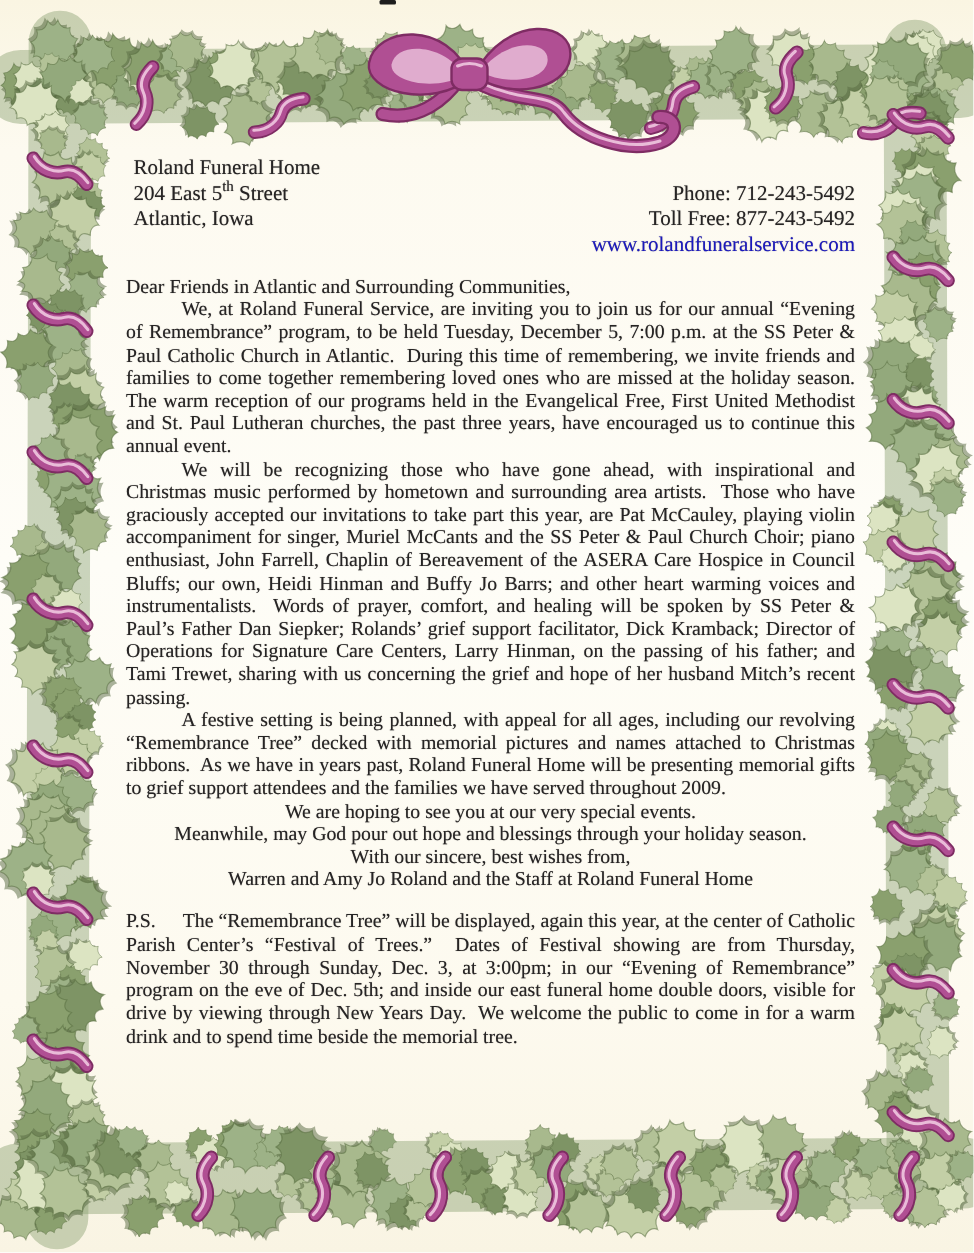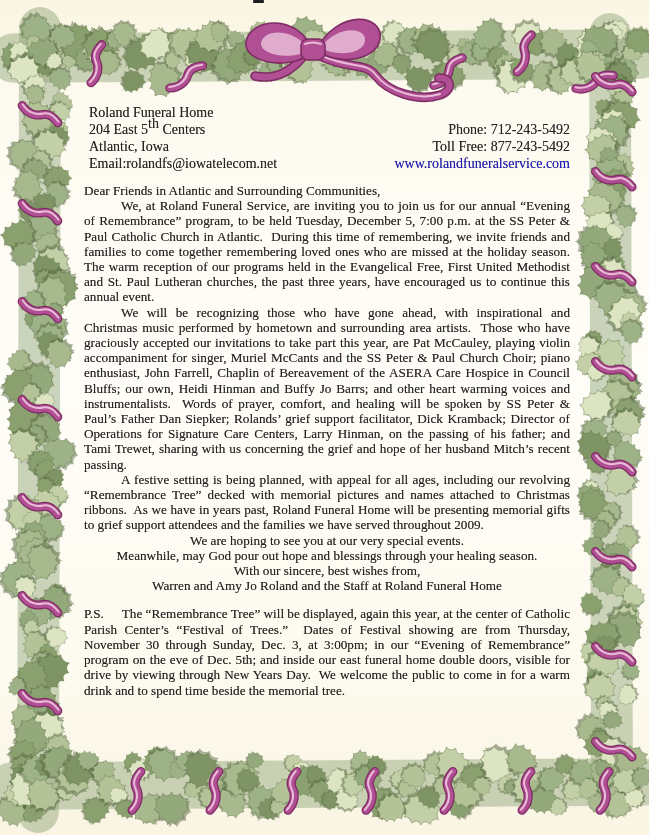--- a/index.html
+++ b/index.html
@@ -21,21 +21,21 @@
   .artifact{position:absolute;left:253px;top:0;width:11px;height:3px;background:#1d1d1d;border-radius:1px;}
   .letter{
     position:absolute;left:84px;top:104px;width:486px;
     font-size:13.2px;line-height:15.2px;
     text-shadow:0 0 .6px rgba(50,46,44,.55);
   }
   .lh-row{display:flex;justify-content:space-between;font-size:14px;line-height:17px;}
   .lh-left{margin-left:5px;}
   .lh-right{text-align:right;padding-top:17px;}
   .website{color:var(--link);cursor:pointer;}
-  sup{font-size:14px;line-height:0;}
+  sup{font-size:10px;line-height:0;}
   p{margin:0;}
   .salutation{margin-top:11px;}
   .para{text-align:justify;white-space:pre-wrap;}
   .indent{text-indent:37px;}
   .first{}
   .center{text-align:center;}
   .closing{}
   .signature{margin-top:0;}
   .ps{margin-top:13px;}
   .ps-gap{display:inline-block;width:18px;}
@@ -1613,38 +1613,37 @@
     </g>
   </svg>
 
   <div class="artifact"></div>
 
   <div class="letter">
 
     <div class="lh-row">
       <div class="lh-left">
         <div>Roland Funeral Home</div>
-        <div><span>204 East 5</span><sup>th</sup><span> Centers</span></div>
+        <div><span>204 East 5</span><sup>th</sup><span> Street</span></div>
         <div>Atlantic, Iowa</div>
-        <div>Email:rolandfs@iowatelecom.net</div>
       </div>
       <div class="lh-right">
         <div>Phone: 712-243-5492</div>
         <div>Toll Free: 877-243-5492</div>
         <div><a class="website">www.rolandfuneralservice.com</a></div>
       </div>
     </div>
 
     <p class="salutation">Dear Friends in Atlantic and Surrounding Communities,</p>
 
     <p class="para indent first">We, at Roland Funeral Service, are inviting you to join us for our annual “Evening of Remembrance” program, to be held Tuesday, December 5, 7:00 p.m. at the SS Peter &amp; Paul Catholic Church in Atlantic.  During this time of remembering, we invite friends and families to come together remembering loved ones who are missed at the holiday season.  The warm reception of our programs held in the Evangelical Free, First United Methodist and St. Paul Lutheran churches, the past three years, have encouraged us to continue this annual event.</p>
     <p class="para indent">We will be recognizing those who have gone ahead, with inspirational and Christmas music performed by hometown and surrounding area artists.  Those who have graciously accepted our invitations to take part this year, are Pat McCauley, playing violin accompaniment for singer, Muriel McCants and the SS Peter &amp; Paul Church Choir; piano enthusiast, John Farrell, Chaplin of Bereavement of the ASERA Care Hospice in Council Bluffs; our own, Heidi Hinman and Buffy Jo Barrs; and other heart warming voices and instrumentalists.  Words of prayer, comfort, and healing will be spoken by SS Peter &amp; Paul’s Father Dan Siepker; Rolands’ grief support facilitator, Dick Kramback; Director of Operations for Signature Care Centers, Larry Hinman, on the passing of his father; and Tami Trewet, sharing with us concerning the grief and hope of her husband Mitch’s recent passing.</p>
     <p class="para indent">A festive setting is being planned, with appeal for all ages, including our revolving “Remembrance Tree” decked with memorial pictures and names attached to Christmas ribbons.  As we have in years past, Roland Funeral Home will be presenting memorial gifts to grief support attendees and the families we have served throughout 2009.</p>
 
     <p class="center">We are hoping to see you at our very special events.</p>
-    <p class="center">Meanwhile, may God pour out hope and blessings through your healing season.</p>
+    <p class="center">Meanwhile, may God pour out hope and blessings through your holiday season.</p>
     <p class="center closing">With our sincere, best wishes from,</p>
     <p class="center signature">Warren and Amy Jo Roland and the Staff at Roland Funeral Home</p>
 
     <p class="para ps"><span>P.S.</span><span class="ps-gap"></span><span>The “Remembrance Tree” will be displayed, again this year, at the center of Catholic Parish Center’s “Festival of Trees.”  Dates of Festival showing are from Thursday, November 30 through Sunday, Dec. 3, at 3:00pm; in our “Evening of Remembrance” program on the eve of Dec. 5th; and inside our east funeral home double doors, visible for drive by viewing through New Years Day.  We welcome the public to come in for a warm drink and to spend time beside the memorial tree.</span></p>
 
   </div>
 </div>
 
 </body></html>

